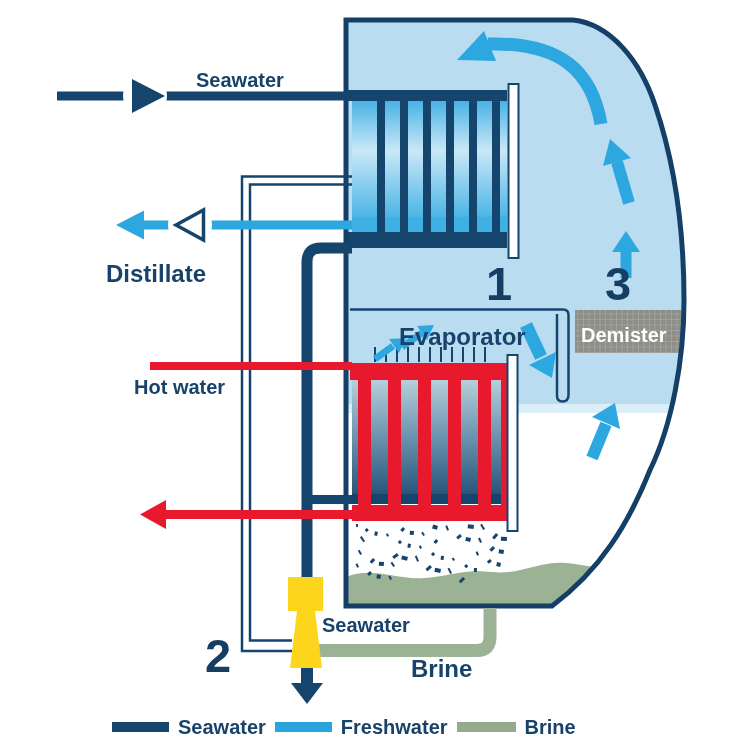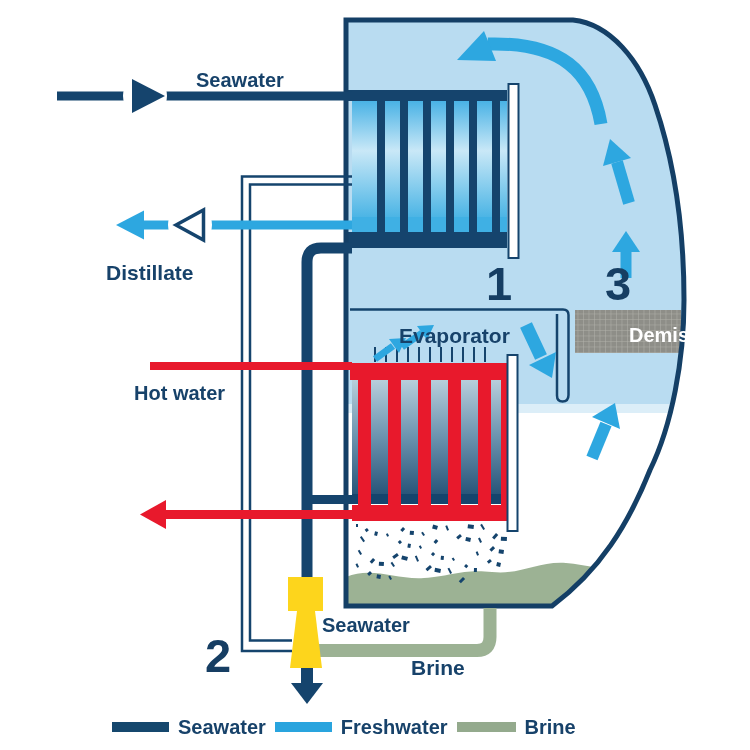--- a/index.html
+++ b/index.html
@@ -1,20 +1,20 @@
 <!DOCTYPE html>
 <html><head>
 <meta charset="utf-8">
 <style>
   html,body{margin:0;padding:0;background:#fff;}
   .stage{position:relative;width:750px;height:750px;background:#ffffff;overflow:hidden;
          font-family:"Liberation Sans",sans-serif;}
   .art{position:absolute;left:0;top:0;}
   .lbl{position:absolute;font-weight:bold;color:#17426a;line-height:1;white-space:nowrap;font-size:20px;}
-  .lbl-21{font-size:21px;}
+  .lbl-21{font-size:24px;}
   .num{position:absolute;font-weight:bold;color:#163e63;font-size:47px;line-height:1;}
   .lbl-white{color:#ffffff;}
   .legend{position:absolute;left:112px;top:717px;display:flex;align-items:center;gap:9px;}
   .legend .leg-label{font-size:20px;font-weight:bold;color:#17426a;line-height:1;white-space:nowrap;}
   .legend svg{display:block;}
 </style>
 </head>
 <body>
 
 <div class="stage">
@@ -226,23 +226,23 @@
     </g>
     <g>
       <path d="M402,347 L422,333" stroke="#2da7e0" stroke-width="7"></path>
       <polygon points="434,325 427,340 417,326"></polygon>
     </g>
   </g>
 </svg>
 
 <div class="lbl" style="left:196px;top:70px;">Seawater</div>
 <div class="lbl lbl-21" style="left:106px;top:262px;">Distillate</div>
-<div class="lbl" style="left:134px;top:377px;margin-top:6px;">Hot water</div>
+<div class="lbl" style="left:134px;top:377px;">Hot water</div>
 <div class="lbl lbl-21" style="left:399px;top:325px;">Evaporator</div>
-<div class="lbl lbl-white" style="left:581px;top:325px;margin-left:48px;">Demister</div>
+<div class="lbl lbl-white" style="left:581px;top:325px;">Demister</div>
 <div class="lbl" style="left:322px;top:615px;">Seawater</div>
 <div class="lbl lbl-21" style="left:411px;top:657px;">Brine</div>
 
 <div class="num" style="left:486px;top:260px;">1</div>
 <div class="num" style="left:205px;top:632px;">2</div>
 <div class="num" style="left:605px;top:260px;">3</div>
 
 <div class="legend">
   <svg width="57" height="10">
     <rect width="57" height="10" fill="#15476d"></rect>

